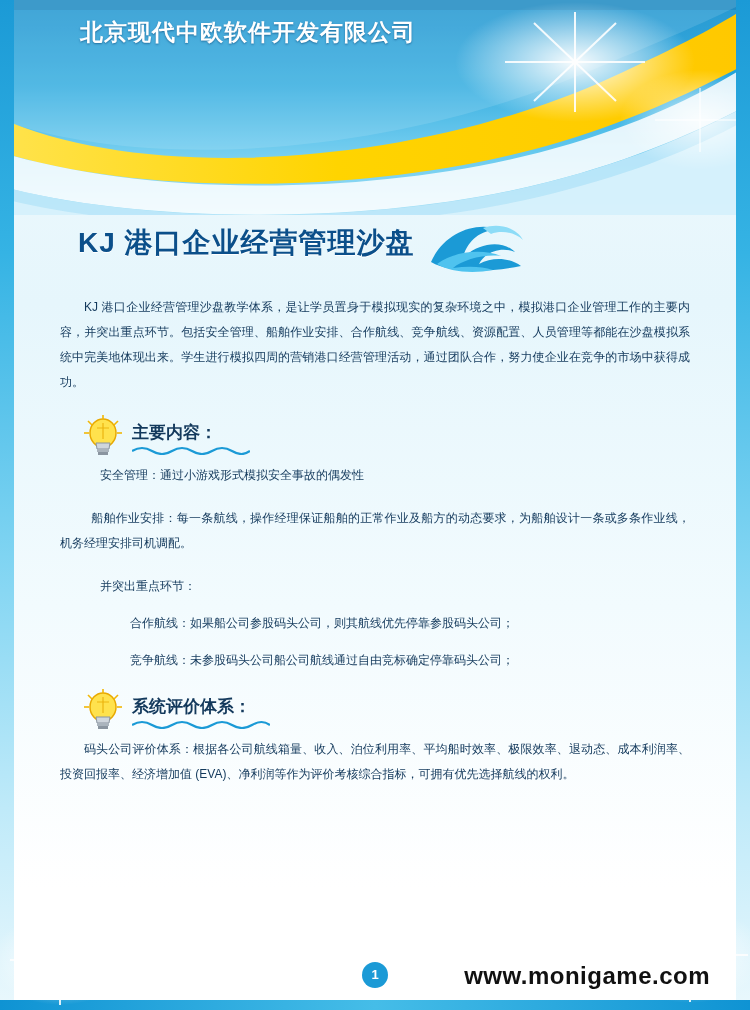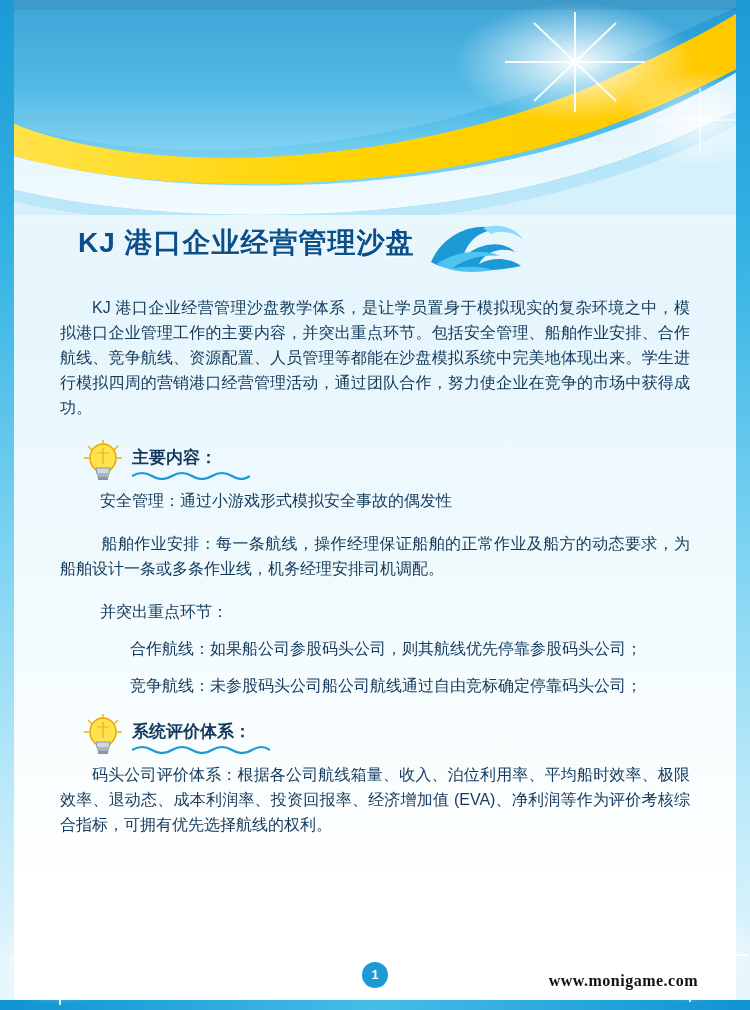--- a/index.html
+++ b/index.html
@@ -97,21 +97,21 @@
 
   
   .content {
     position: absolute;
     left: 60px;
     top: 295px;
     width: 630px;
   }
   p {
     margin: 0;
-    font-size: 16px;
+    font-size: 12px;
     line-height: 25px;
     color: #13395c;
     text-align: justify;
   }
   .intro {
     text-indent: 2em;
     margin-bottom: 20px;
   }
 
   .section-head {
@@ -175,24 +175,24 @@
     border-radius: 50%;
     background: #1b9ad6;
     color: #ffffff;
     font-size: 13px;
     line-height: 26px;
     text-align: center;
     font-weight: bold;
   }
   .site-url {
     position: absolute;
-    right: 52px;
+    right: 40px;
     bottom: 20px;
-    font-family: Liberation Serif, serif;
-    font-size: 16px;
+    font-family: Liberation Sans, sans-serif;
+    font-size: 24px;
     font-weight: bold;
     color: #111111;
     letter-spacing: 0.5px;
   }
 
   .corner-star {
     position: absolute;
     pointer-events: none;
   }
 </style>
@@ -240,20 +240,21 @@
         <line x1="505" y1="62" x2="645" y2="62"></line>
         <line x1="534" y1="23" x2="616" y2="101"></line>
         <line x1="616" y1="23" x2="534" y2="101"></line>
       </g>
       <g stroke="#ffffff" stroke-width="1.5" opacity="0.7">
         <line x1="700" y1="88" x2="700" y2="152"></line>
         <line x1="655" y1="120" x2="745" y2="120"></line>
       </g>
     </svg>
 
+    <div class="company-title">北京现代中欧软件开发有限公司</div>
   </div>
 
   <div class="frame-left"></div>
   <div class="frame-right"></div>
   <div class="frame-bottom"></div>
 
   <svg class="corner-star" style="left:0px; bottom:0px;" width="170" height="120">
     <defs>
       <radialGradient id="g3" cx="50%" cy="50%" r="50%">
         <stop offset="0%" stop-color="#ffffff" stop-opacity="0.9"></stop>

